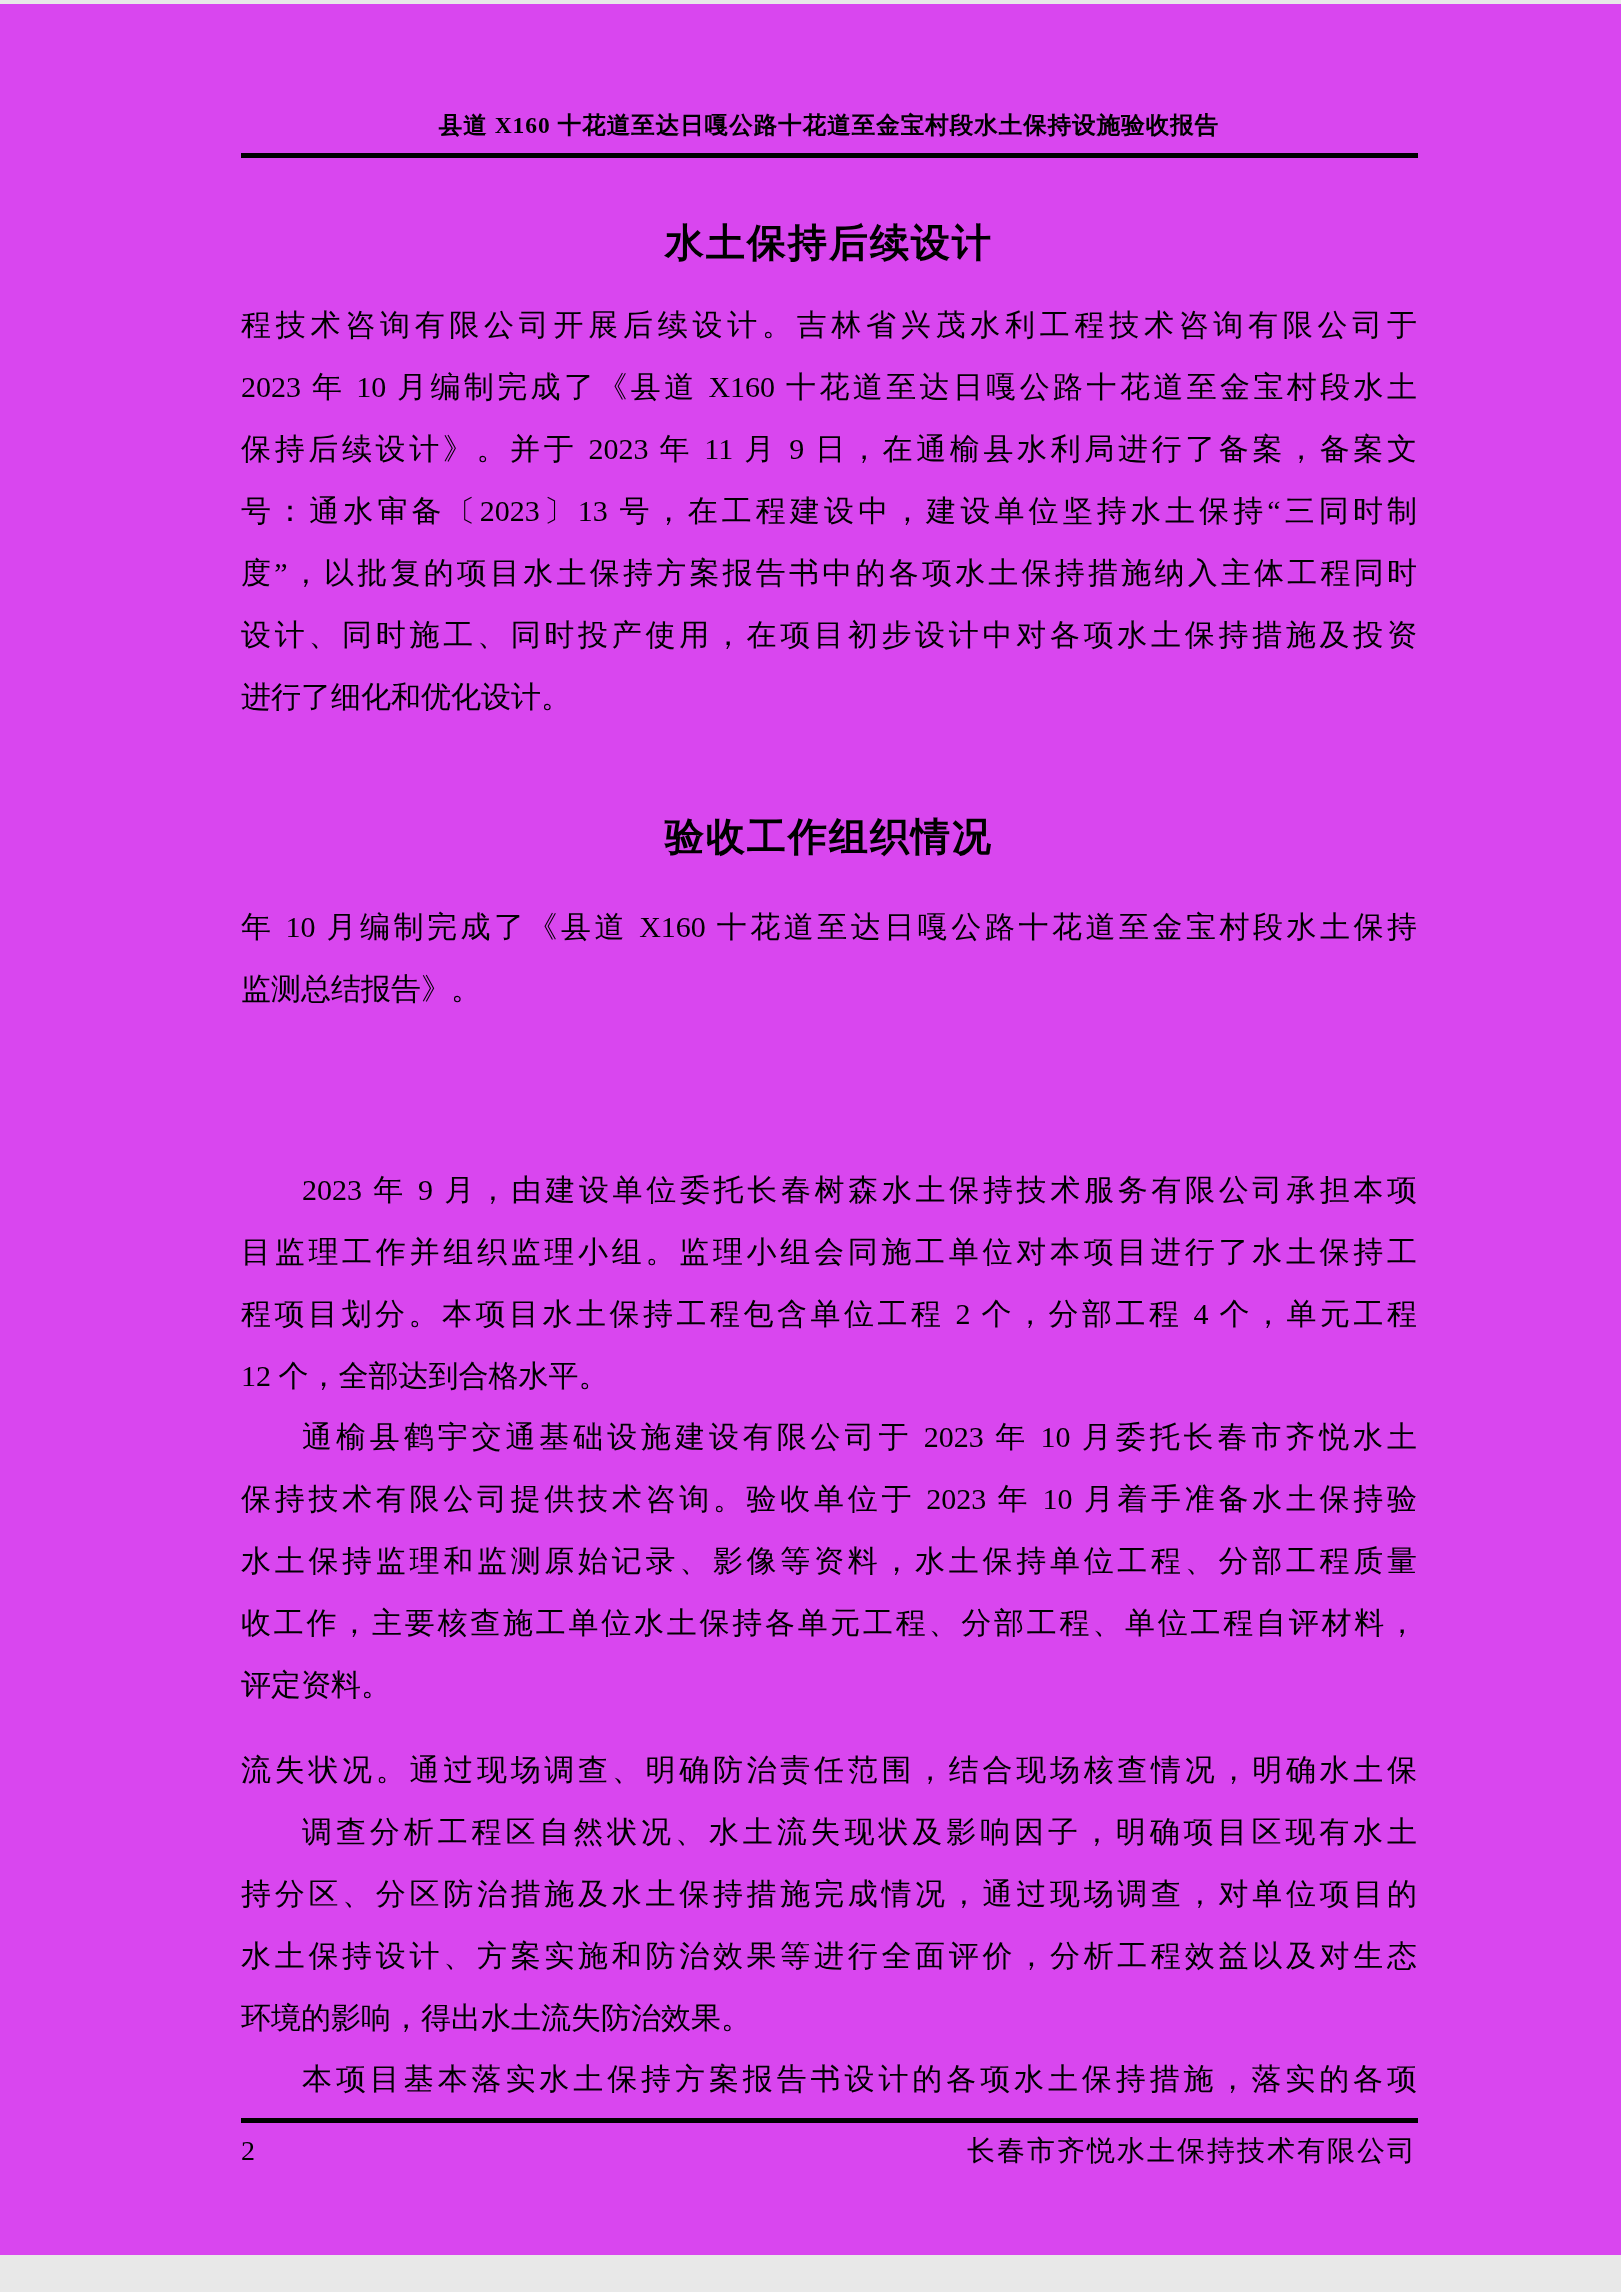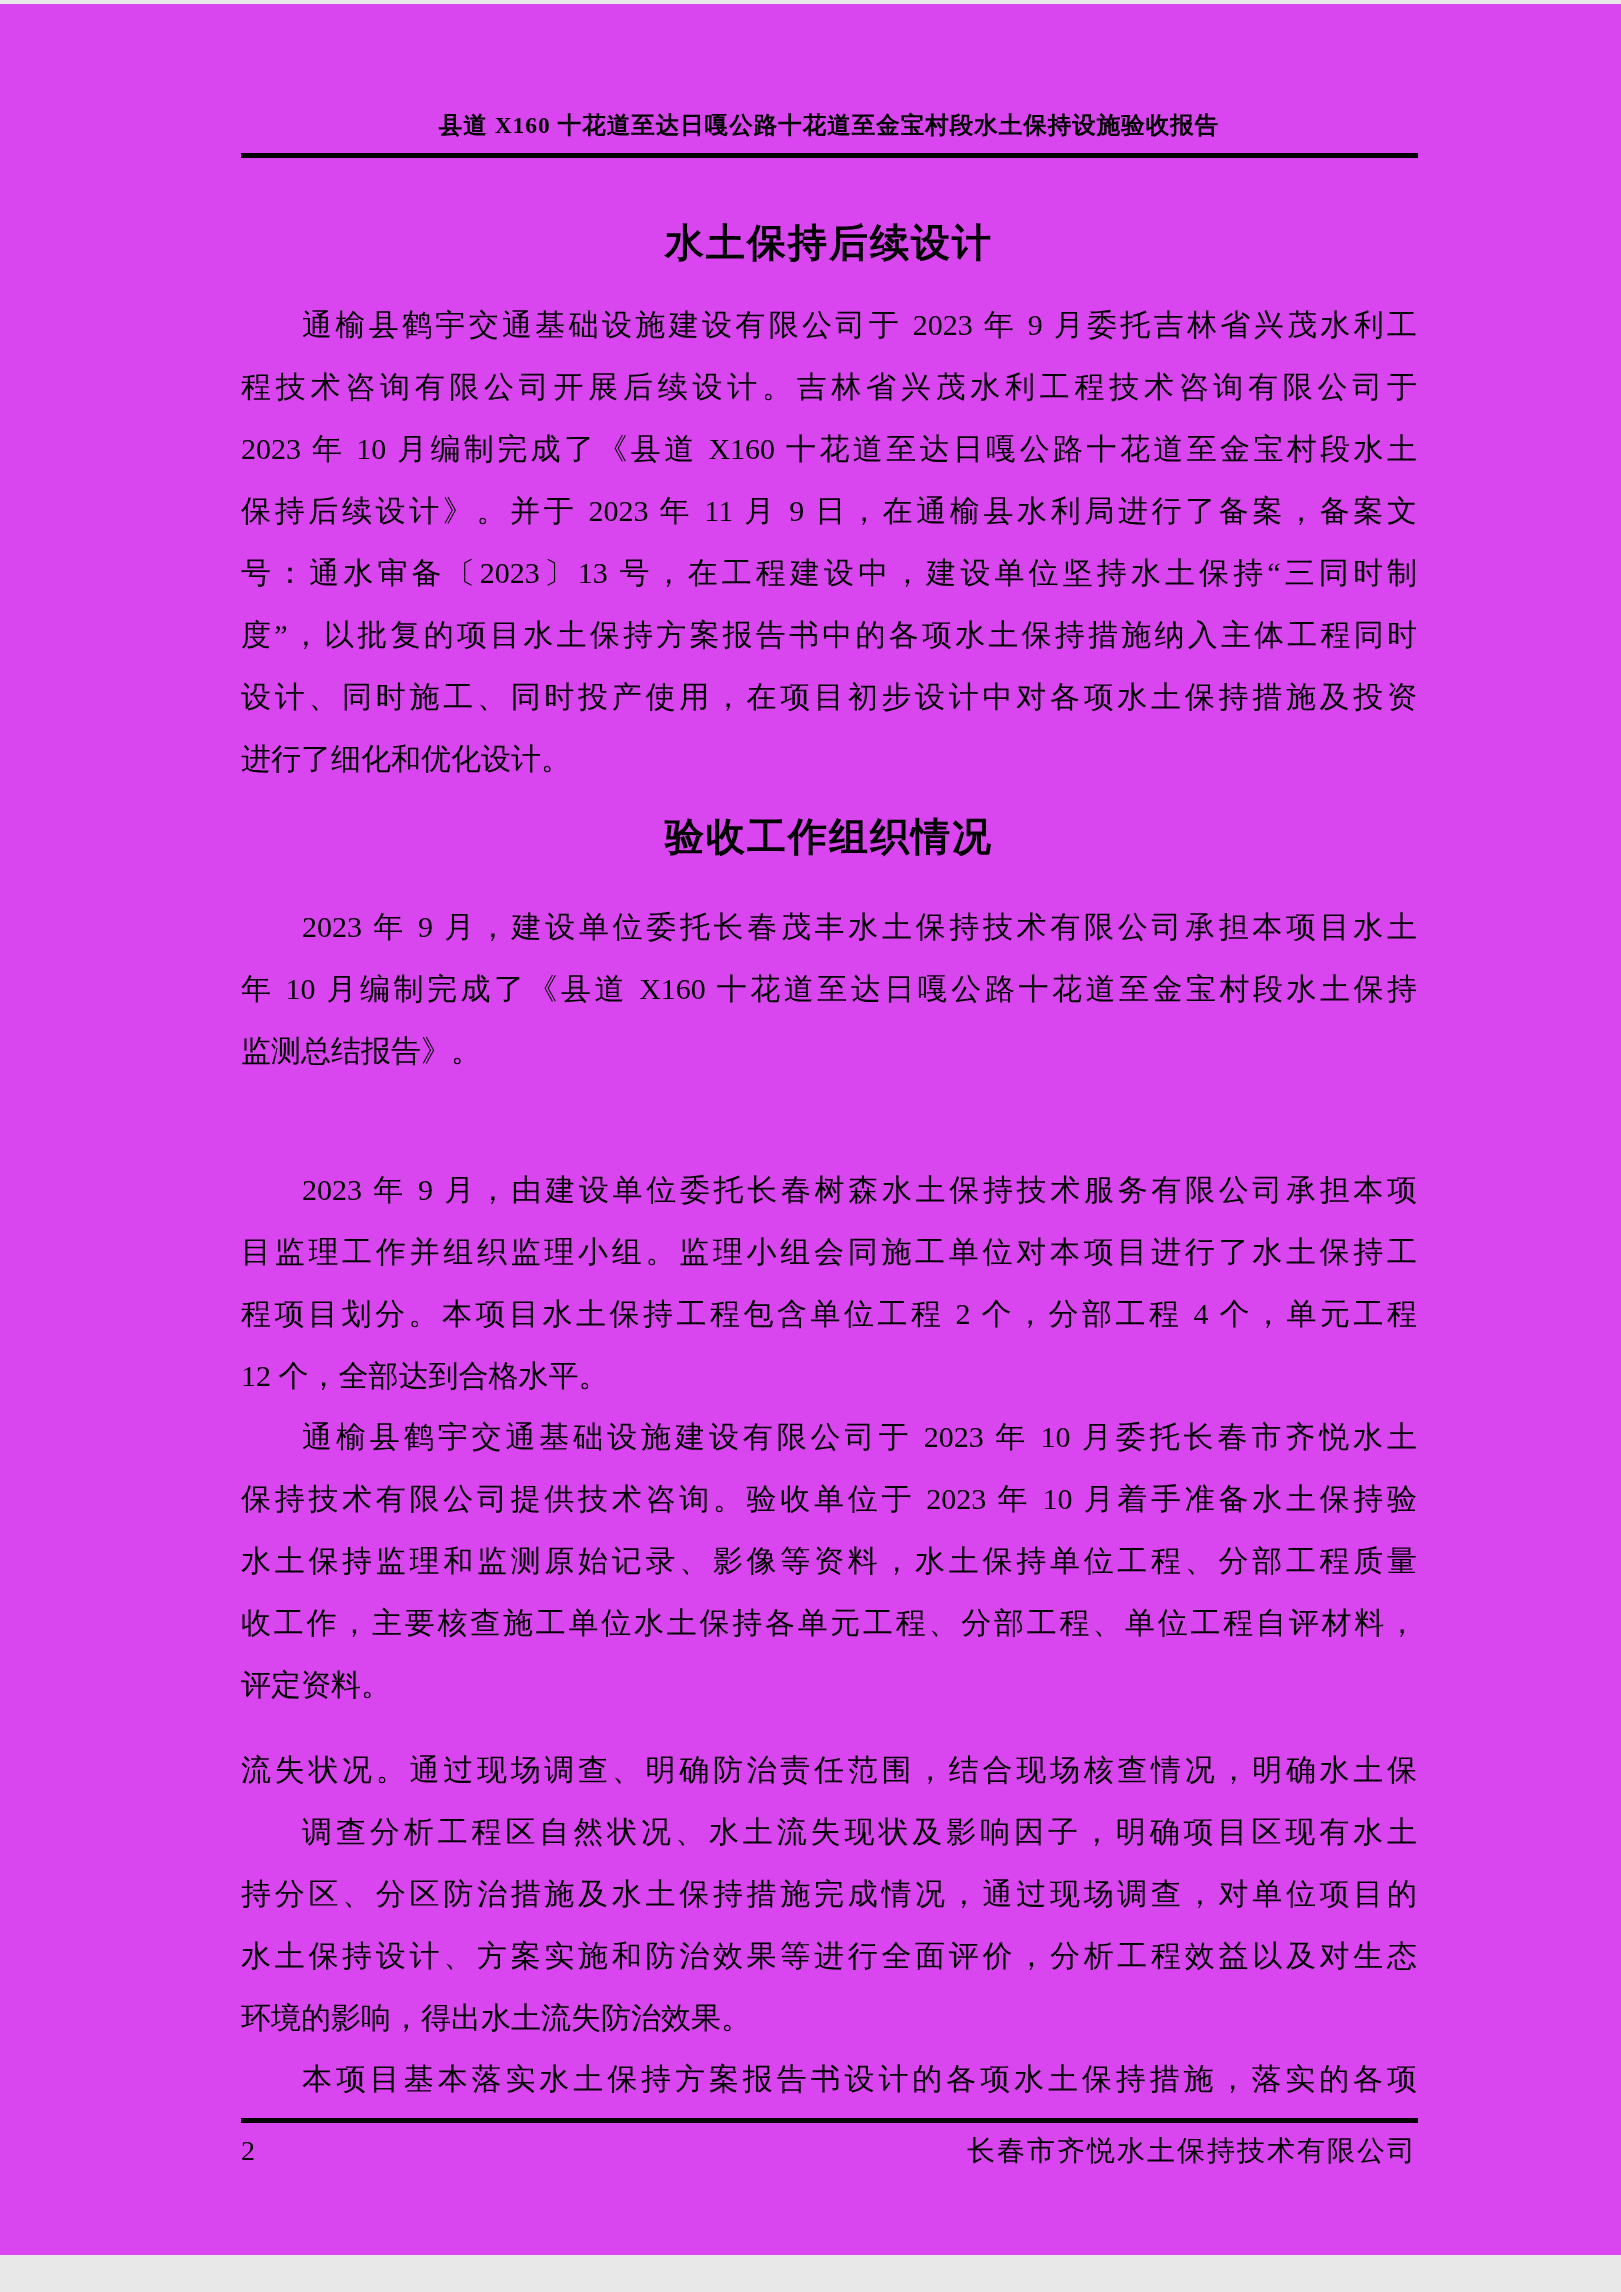--- a/index.html
+++ b/index.html
@@ -54,34 +54,32 @@
 <body>
 
 <div class="page">
 
   <div class="content header-title">县道 X160 十花道至达日嘎公路十花道至金宝村段水土保持设施验收报告</div>
   <div class="rule rule-header"></div>
 
   <div class="content h-major h1-pos">水土保持后续设计</div>
 
   <div class="para p1-pos">
-    <div class="line indent">通榆县鹤宇交通基础设施建设有限公司于 2023 年 9 月委托吉林省兴茂水利工</div>
     <div class="line">程技术咨询有限公司开展后续设计。吉林省兴茂水利工程技术咨询有限公司于</div>
     <div class="line">2023 年 10 月编制完成了《县道 X160 十花道至达日嘎公路十花道至金宝村段水土</div>
     <div class="line">保持后续设计》。并于 2023 年 11 月 9 日，在通榆县水利局进行了备案，备案文</div>
     <div class="line">号：通水审备〔2023〕13 号，在工程建设中，建设单位坚持水土保持“三同时制</div>
     <div class="line">度”，以批复的项目水土保持方案报告书中的各项水土保持措施纳入主体工程同时</div>
     <div class="line">设计、同时施工、同时投产使用，在项目初步设计中对各项水土保持措施及投资</div>
     <div class="line last">进行了细化和优化设计。</div>
   </div>
 
   <div class="content h-major h2-pos">验收工作组织情况</div>
 
   <div class="para p2-pos">
-    <div class="line indent">2023 年 9 月，建设单位委托长春茂丰水土保持技术有限公司承担本项目水土</div>
     <div class="line">年 10 月编制完成了《县道 X160 十花道至达日嘎公路十花道至金宝村段水土保持</div>
     <div class="line last">监测总结报告》。</div>
   </div>
 
   <div class="para p3-pos">
     <div class="line indent">2023 年 9 月，由建设单位委托长春树森水土保持技术服务有限公司承担本项</div>
     <div class="line">目监理工作并组织监理小组。监理小组会同施工单位对本项目进行了水土保持工</div>
     <div class="line">程项目划分。本项目水土保持工程包含单位工程 2 个，分部工程 4 个，单元工程</div>
     <div class="line last">12 个，全部达到合格水平。</div>
   </div>

